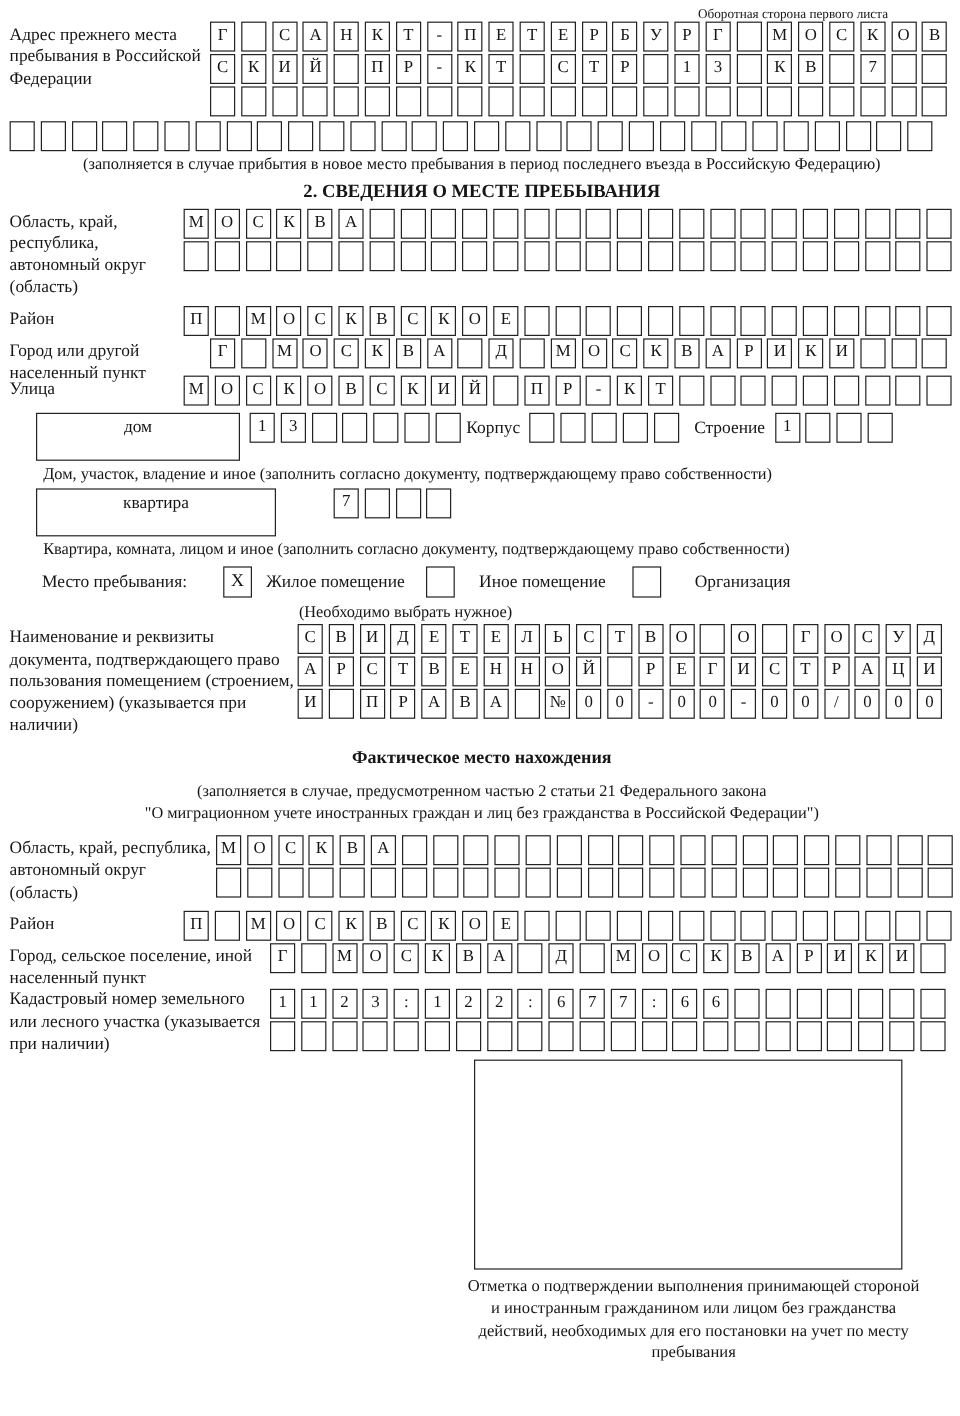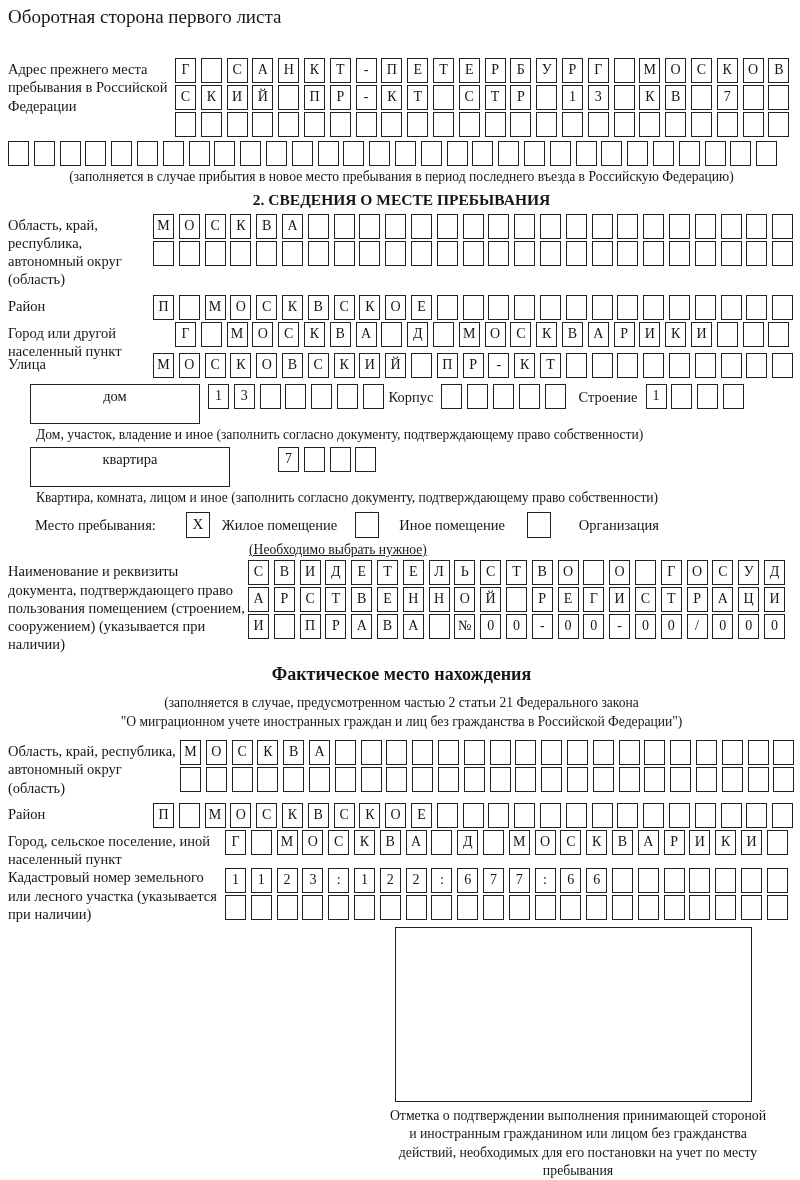--- a/index.html
+++ b/index.html
@@ -2,21 +2,21 @@
 <html><head>
 <meta charset="utf-8">
 <style>
   html,body{margin:0;padding:0;}
   body{
     width:800px;height:1180px;box-sizing:border-box;
     padding:6px 5px 0 8px;background:#ffffff;color:#161616;
     font-family:"Liberation Serif","DejaVu Serif",serif;font-size:14.5px;
     overflow:hidden;position:relative;
   }
-  .sheet-note{padding-right:55px;font-size:19px;margin-bottom:30px;}
+  .sheet-note{text-align:right;padding-right:55px;font-size:11px;}
   .field{display:flex;align-items:flex-start;}
   .flabel{flex:0 0 auto;line-height:1.26;padding-top:2px;}
   .w167{width:167px;} .w145{width:145px;} .w172{width:172px;}
   .w217{width:217px;} .w240{width:240px;}
   .rows{flex:1 1 auto;}
   .cellrow{height:25px;margin-bottom:2px;white-space:nowrap;}
   .cell{
     display:inline-block;box-sizing:border-box;width:21px;height:25px;
     border:1.7px solid #222;margin-right:4.8px;text-align:center;
     font-size:14px;line-height:21px;vertical-align:top;background:#fff;
@@ -33,21 +33,21 @@
   }
   .dom-box{width:170px;} .kv-box{width:200px;}
   .small-label{line-height:26px;font-size:14.5px;}
   .caption{font-size:13.6px;margin:2px 0 3px 28px;line-height:1.3;}
   .stay-row{display:flex;align-items:center;margin:5px 0 2px 27px;height:27px;}
   .checkbox{
     display:inline-block;box-sizing:border-box;width:24px;height:26px;
     border:1.7px solid #222;text-align:center;line-height:23px;font-size:15px;
   }
   .doc-field{margin-top:2px;}
-  .fact-title{text-align:center;font-weight:bold;font-size:18px;margin:10px 0 8px 0;}
+  .fact-title{text-align:center;font-weight:bold;font-size:15px;margin:10px 0 8px 0;}
   .fact-notes{text-align:center;font-size:13.6px;line-height:1.45;margin-bottom:8px;}
   .cad-rows{margin-top:2px;}
   .stamp-box{
     box-sizing:border-box;margin-left:387px;margin-top:4px;
     width:357px;height:175px;border:1.8px solid #222;background:#fff;
   }
   .stamp-caption{
     margin-left:380px;margin-top:5px;width:380px;
     text-align:center;font-size:13.8px;line-height:1.32;
   }
@@ -111,21 +111,21 @@
 
 <div class="stay-row">
   <span style="margin-right:30px;">Место пребывания:</span>
   <span class="checkbox" style="margin-right:12px;">X</span>
   <span style="margin-right:18px;">Жилое помещение</span>
   <span class="checkbox" style="margin-right:20px;"></span>
   <span style="margin-right:22px;">Иное помещение</span>
   <span class="checkbox" style="margin-right:28px;"></span>
   <span>Организация</span>
 </div>
-<div class="note-c" style="width:660px;text-decoration:underline;">(Необходимо выбрать нужное)</div>
+<div class="note-c" style="width:660px;">(Необходимо выбрать нужное)</div>
 
 <div class="field doc-field">
   <div class="flabel w240">Наименование и реквизиты документа, подтверждающего право пользования помещением (строением, сооружением) (указывается при наличии)</div>
   <div class="rows">
       <div class="cellrow"><span class="cell">С</span><span class="cell">В</span><span class="cell">И</span><span class="cell">Д</span><span class="cell">Е</span><span class="cell">Т</span><span class="cell">Е</span><span class="cell">Л</span><span class="cell">Ь</span><span class="cell">С</span><span class="cell">Т</span><span class="cell">В</span><span class="cell">О</span><span class="cell"></span><span class="cell">О</span><span class="cell"></span><span class="cell">Г</span><span class="cell">О</span><span class="cell">С</span><span class="cell">У</span><span class="cell">Д</span></div>
       <div class="cellrow"><span class="cell">А</span><span class="cell">Р</span><span class="cell">С</span><span class="cell">Т</span><span class="cell">В</span><span class="cell">Е</span><span class="cell">Н</span><span class="cell">Н</span><span class="cell">О</span><span class="cell">Й</span><span class="cell"></span><span class="cell">Р</span><span class="cell">Е</span><span class="cell">Г</span><span class="cell">И</span><span class="cell">С</span><span class="cell">Т</span><span class="cell">Р</span><span class="cell">А</span><span class="cell">Ц</span><span class="cell">И</span></div>
       <div class="cellrow"><span class="cell">И</span><span class="cell"></span><span class="cell">П</span><span class="cell">Р</span><span class="cell">А</span><span class="cell">В</span><span class="cell">А</span><span class="cell"></span><span class="cell">№</span><span class="cell">0</span><span class="cell">0</span><span class="cell">-</span><span class="cell">0</span><span class="cell">0</span><span class="cell">-</span><span class="cell">0</span><span class="cell">0</span><span class="cell">/</span><span class="cell">0</span><span class="cell">0</span><span class="cell">0</span></div>
     </div>
 </div>
 

